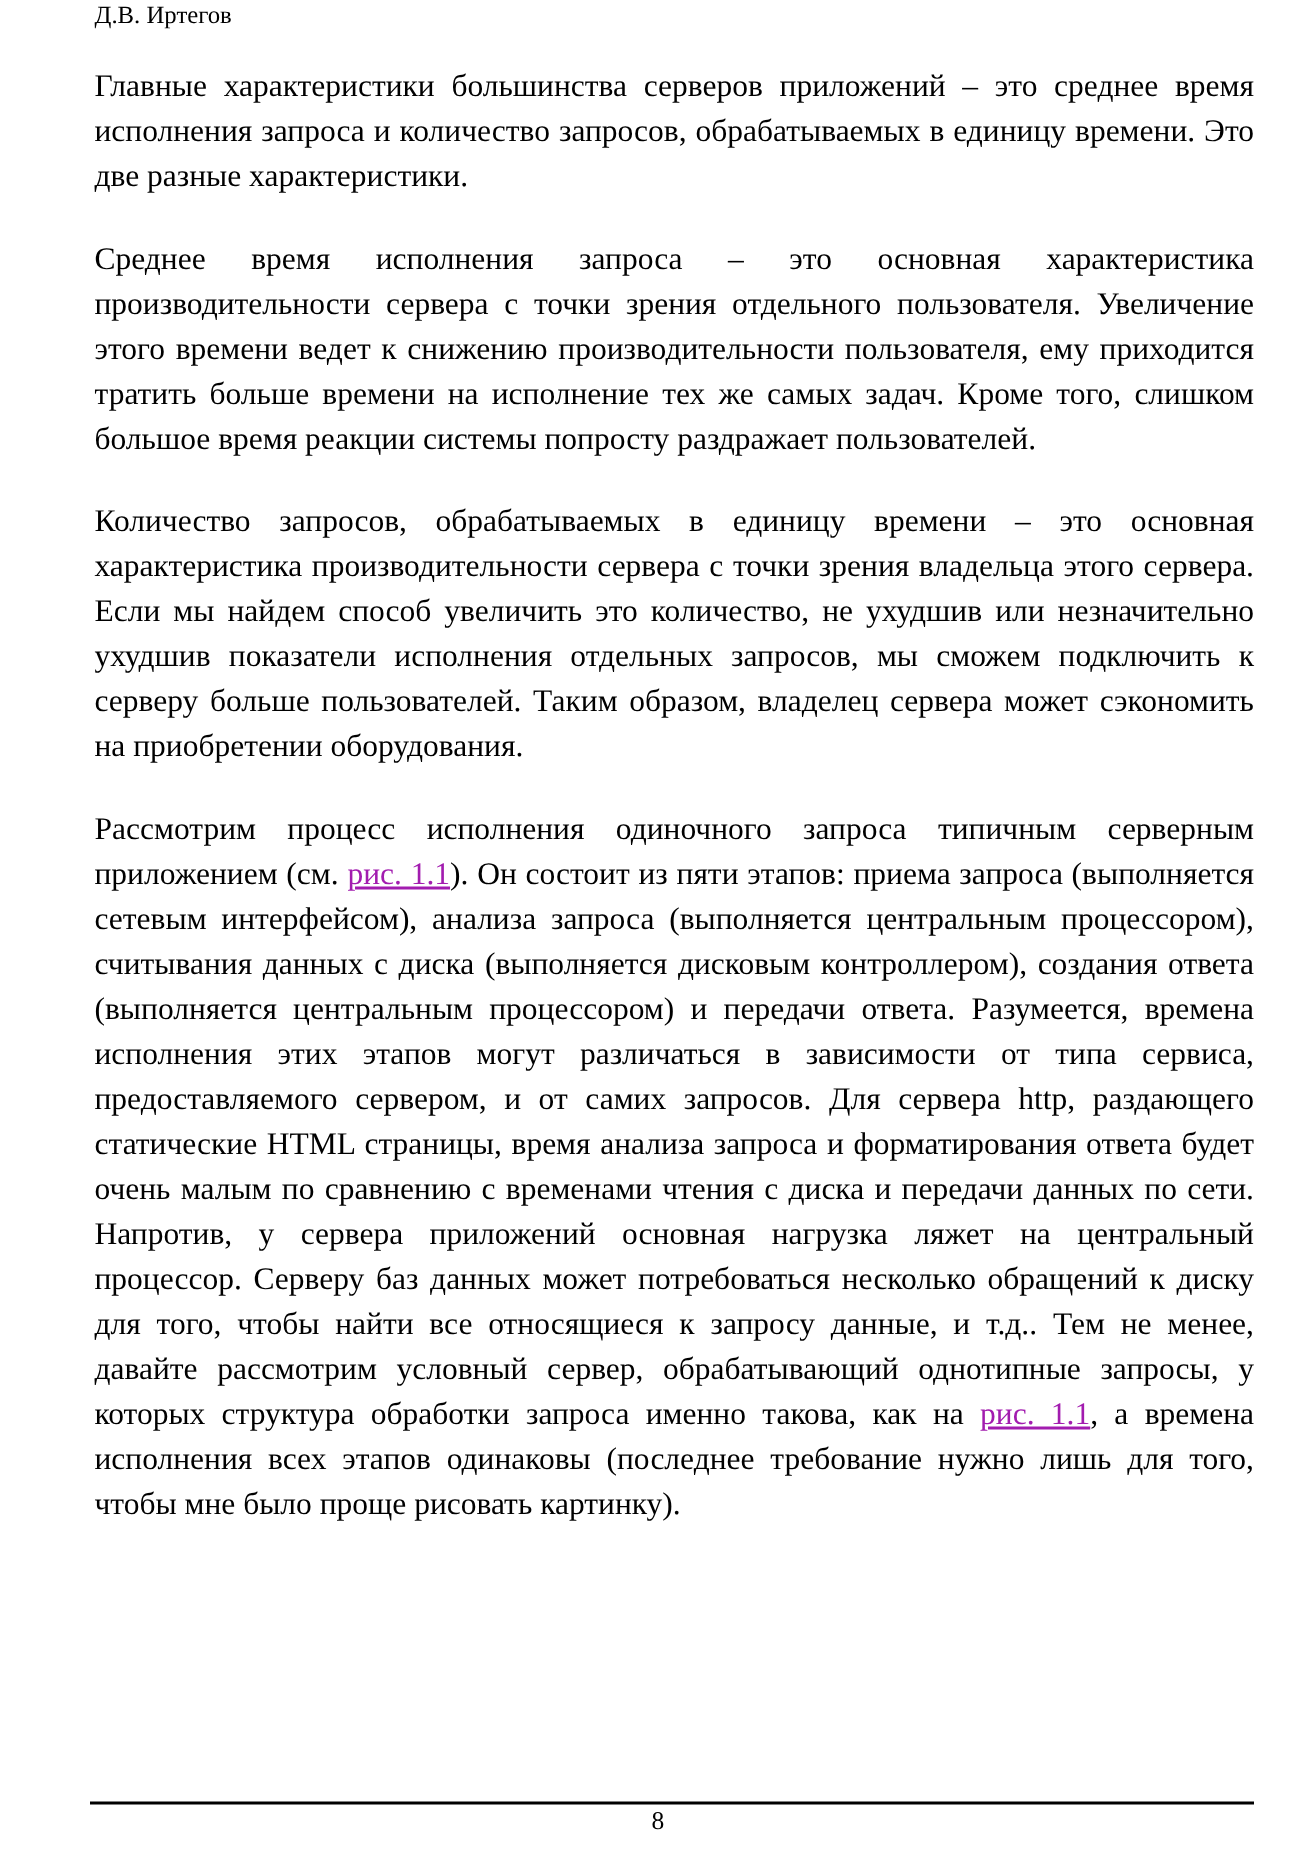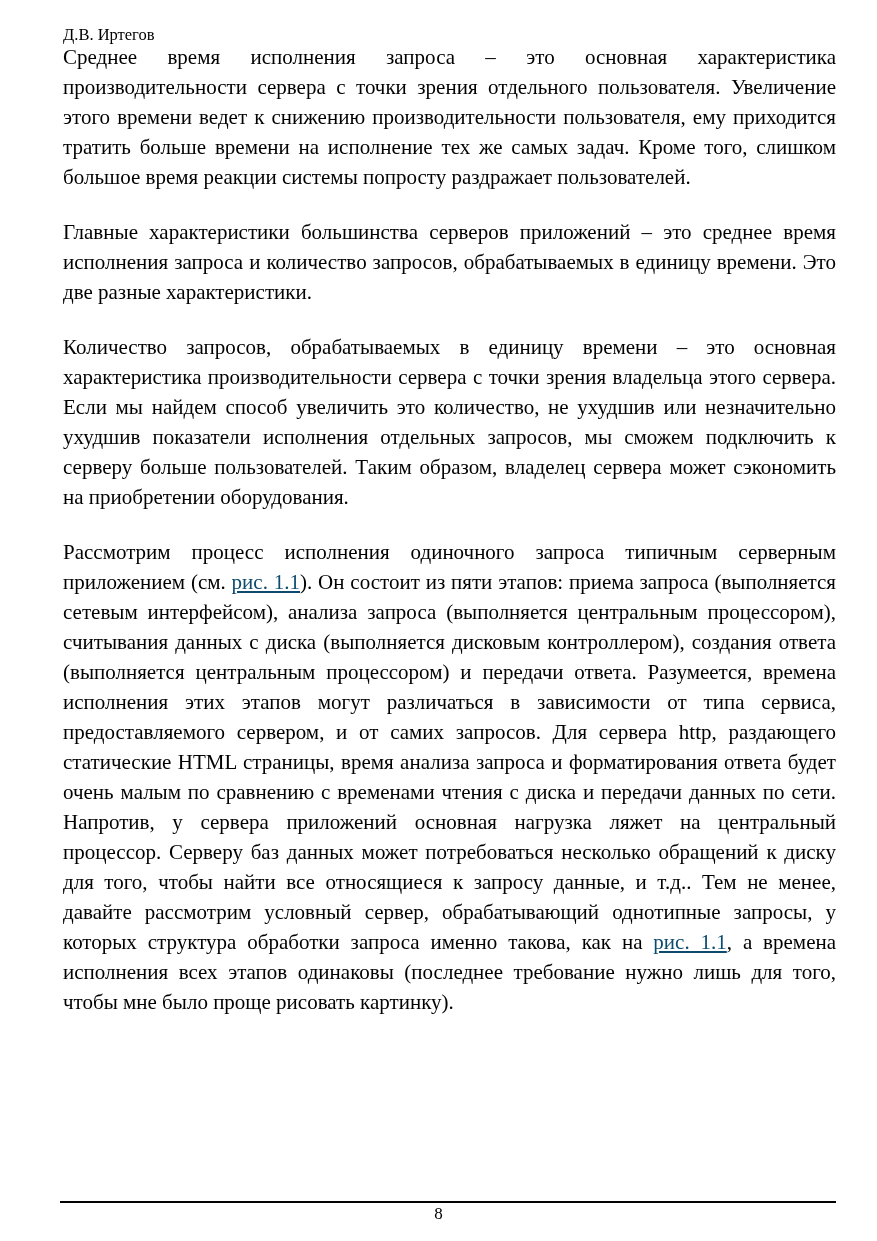--- a/index.html
+++ b/index.html
@@ -12,21 +12,21 @@
     position: relative;
     width: 877px;
     height: 1241px;
     background: #ffffff;
     color: #000000;
     font-family: "Liberation Serif", "DejaVu Serif", serif;
     overflow: hidden;
   }
   .header {
     position: absolute;
-    top: 25px;
+    top: 0;
     left: 63px;
     width: 773px;
     display: flex;
     justify-content: space-between;
     align-items: center;
     font-size: 16.5px;
     white-space: nowrap;
   }
   .header .author { text-align: left; }
   .header .doc-title { text-align: right; }
@@ -39,21 +39,21 @@
     line-height: 30px;
     text-align: justify;
     hyphens: none;
   }
   .body-text p {
     margin: 0 0 25px 0;
     padding: 0;
   }
   .body-text p:last-child { margin-bottom: 0; }
   a.fig-link {
-    color: #0c4a6e;
+    color: #a21caf;
     cursor: pointer;
   }
   .footer-rule {
     position: absolute;
     left: 60px;
     width: 776px;
     top: 1201px;
     height: 0;
     border-top: 2px solid #000000;
   }
@@ -69,22 +69,22 @@
 </head>
 <body>
 
 <div class="page">
 
   <div class="header">
     <span class="author">Д.В. Иртегов</span>
   </div>
 
   <div class="body-text">
+    <p>Главные характеристики большинства серверов приложений – это среднее время исполнения запроса и количество запросов, обрабатываемых в единицу времени. Это две разные характеристики.</p>
     <p>Среднее время исполнения запроса – это основная характеристика производительности сервера с точки зрения отдельного пользователя. Увеличение этого времени ведет к снижению производительности пользователя, ему приходится тратить больше времени на исполнение тех же самых задач. Кроме того, слишком большое время реакции системы попросту раздражает пользователей.</p>
-    <p>Главные характеристики большинства серверов приложений – это среднее время исполнения запроса и количество запросов, обрабатываемых в единицу времени. Это две разные характеристики.</p>
     <p>Количество запросов, обрабатываемых в единицу времени – это основная характеристика производительности сервера с точки зрения владельца этого сервера. Если мы найдем способ увеличить это количество, не ухудшив или незначительно ухудшив показатели исполнения отдельных запросов, мы сможем подключить к серверу больше пользователей. Таким образом, владелец сервера может сэкономить на приобретении оборудования.</p>
     <p><span>Рассмотрим процесс исполнения одиночного запроса типичным серверным приложением (см. </span><a class="fig-link" href="#">рис. 1.1</a><span>). Он состоит из пяти этапов: приема запроса (выполняется сетевым интерфейсом), анализа запроса (выполняется центральным процессором), считывания данных с диска (выполняется дисковым контроллером), создания ответа (выполняется центральным процессором) и передачи ответа. Разумеется, времена исполнения этих этапов могут различаться в зависимости от типа сервиса, предоставляемого сервером, и от самих запросов. Для сервера http, раздающего статические HTML страницы, время анализа запроса и форматирования ответа будет очень малым по сравнению с временами чтения с диска и передачи данных по сети. Напротив, у сервера приложений основная нагрузка ляжет на центральный процессор. Серверу баз данных может потребоваться несколько обращений к диску для того, чтобы найти все относящиеся к запросу данные, и т.д.. Тем не менее, давайте рассмотрим условный сервер, обрабатывающий однотипные запросы, у которых структура обработки запроса именно такова, как на </span><a class="fig-link" href="#">рис. 1.1</a><span>, а времена исполнения всех этапов одинаковы (последнее требование нужно лишь для того, чтобы мне было проще рисовать картинку).</span></p>
   </div>
 
   <div class="footer-rule"></div>
   <div class="page-number">8</div>
 
 </div>
 
 </body></html>

